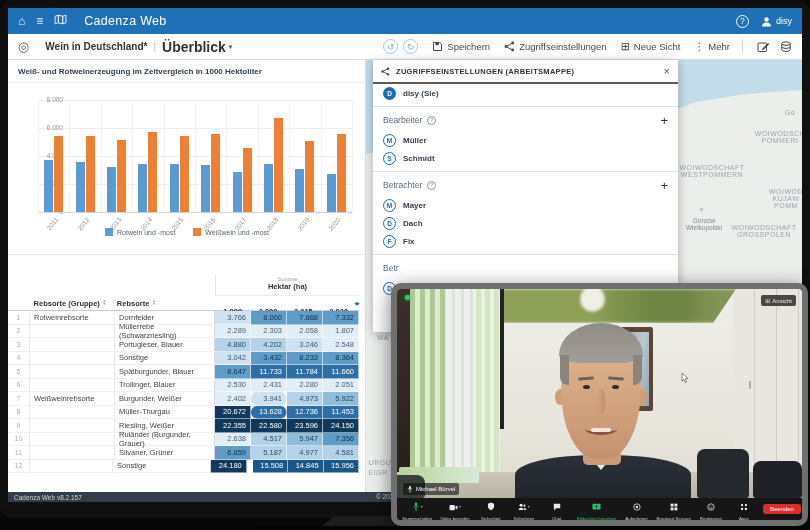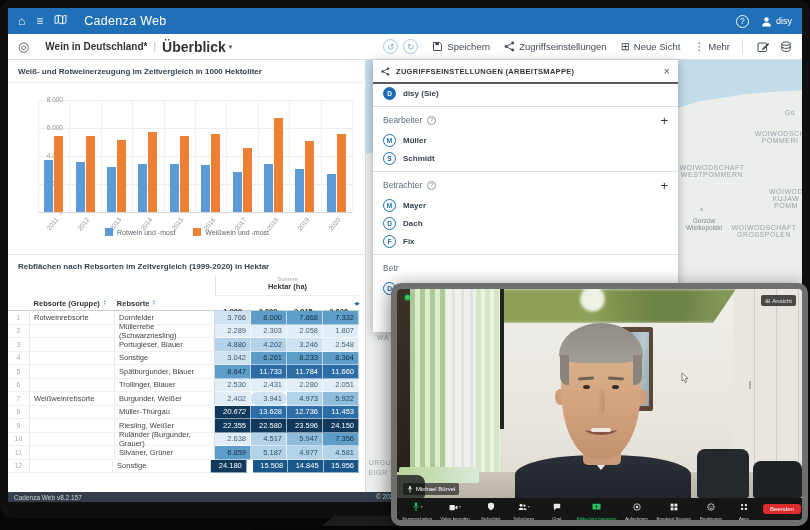--- a/index.html
+++ b/index.html
@@ -295,21 +295,20 @@
               <span>Rotwein und -most</span>
             </div>
             <div class="leg">
               <div class="legsw" style="background: rgb(237, 128, 50);"></div>
               <span>Weißwein und -most</span>
             </div>
           </div>
       </div>
 
       <div id="tableblock">
-        <div class="blocktitle">Rebflächen nach Rebsorten im Zeitvergleich (1999-2020) in Hektar</div>
         <div id="thead">
           <div id="grphead">
             <div class="blank"></div>
             <div id="sumblock">
               <div id="sumtop">Summe</div>
               <div id="sumbottom">Hektar (ha)</div>
             </div>
           </div>
           <div id="colhead">
               <div class="ch " style="width: 22px;"></div>
@@ -360,21 +359,21 @@
               <div class="td tval" style="background: rgb(180, 210, 232); color: rgb(46, 77, 100);">4.880</div>
               <div class="td tval" style="background: rgb(180, 210, 232); color: rgb(46, 77, 100);">4.202</div>
               <div class="td tval" style="background: rgb(207, 226, 241); color: rgb(63, 89, 112);">3.246</div>
               <div class="td tval" style="background: rgb(226, 238, 247); color: rgb(74, 97, 117);">2.548</div>
             </div>
             <div class="trow">
               <div class="td tnum">4</div>
               <div class="td tgrp"></div>
               <div class="td tsort">Sonstige</div>
               <div class="td tval" style="background: rgb(207, 226, 241); color: rgb(63, 89, 112);">3.042</div>
-              <div class="td tval" style="background: rgb(95, 157, 201); color: rgb(17, 48, 73);">6.261</div>
+              <div class="td tval" style="background: rgb(95, 157, 201); color: rgb(17, 48, 73);">3.432</div>
               <div class="td tval" style="background: rgb(95, 157, 201); color: rgb(17, 48, 73);">8.233</div>
               <div class="td tval" style="background: rgb(95, 157, 201); color: rgb(17, 48, 73);">8.364</div>
             </div>
             <div class="trow">
               <div class="td tnum">5</div>
               <div class="td tgrp"></div>
               <div class="td tsort">Spätburgunder, Blauer</div>
               <div class="td tval" style="background: rgb(95, 157, 201); color: rgb(17, 48, 73);">8.647</div>
               <div class="td tval" style="background: rgb(46, 110, 166); color: rgb(255, 255, 255);">11.733</div>
               <div class="td tval" style="background: rgb(46, 110, 166); color: rgb(255, 255, 255);">11.784</div>
@@ -395,22 +394,22 @@
               <div class="td tsort">Burgunder, Weißer</div>
               <div class="td tval" style="background: rgb(226, 238, 247); color: rgb(74, 97, 117);">2.402</div>
               <div class="td tval" style="background: rgb(207, 226, 241); color: rgb(63, 89, 112); border-radius: 6px;">3.941</div>
               <div class="td tval" style="background: rgb(180, 210, 232); color: rgb(46, 77, 100);">4.973</div>
               <div class="td tval" style="background: rgb(144, 189, 220); color: rgb(29, 63, 88);">5.922</div>
             </div>
             <div class="trow">
               <div class="td tnum">8</div>
               <div class="td tgrp"></div>
               <div class="td tsort">Müller-Thurgau</div>
-              <div class="td tval" style="background: rgb(16, 57, 92); color: rgb(255, 255, 255); font-style: italic;">20.672</div>
-              <div class="td tval" style="background: rgb(46, 110, 166); color: rgb(255, 255, 255);">13.628</div>
+              <div class="td tval" style="background: rgb(16, 57, 92); color: rgb(255, 255, 255);">20.672</div>
+              <div class="td tval" style="background: rgb(46, 110, 166); color: rgb(255, 255, 255); border-radius: 6px;">13.628</div>
               <div class="td tval" style="background: rgb(46, 110, 166); color: rgb(255, 255, 255);">12.736</div>
               <div class="td tval" style="background: rgb(46, 110, 166); color: rgb(255, 255, 255);">11.453</div>
             </div>
             <div class="trow">
               <div class="td tnum">9</div>
               <div class="td tgrp"></div>
               <div class="td tsort">Riesling, Weißer</div>
               <div class="td tval" style="background: rgb(16, 57, 92); color: rgb(255, 255, 255);">22.355</div>
               <div class="td tval" style="background: rgb(16, 57, 92); color: rgb(255, 255, 255);">22.580</div>
               <div class="td tval" style="background: rgb(16, 57, 92); color: rgb(255, 255, 255);">23.596</div>

